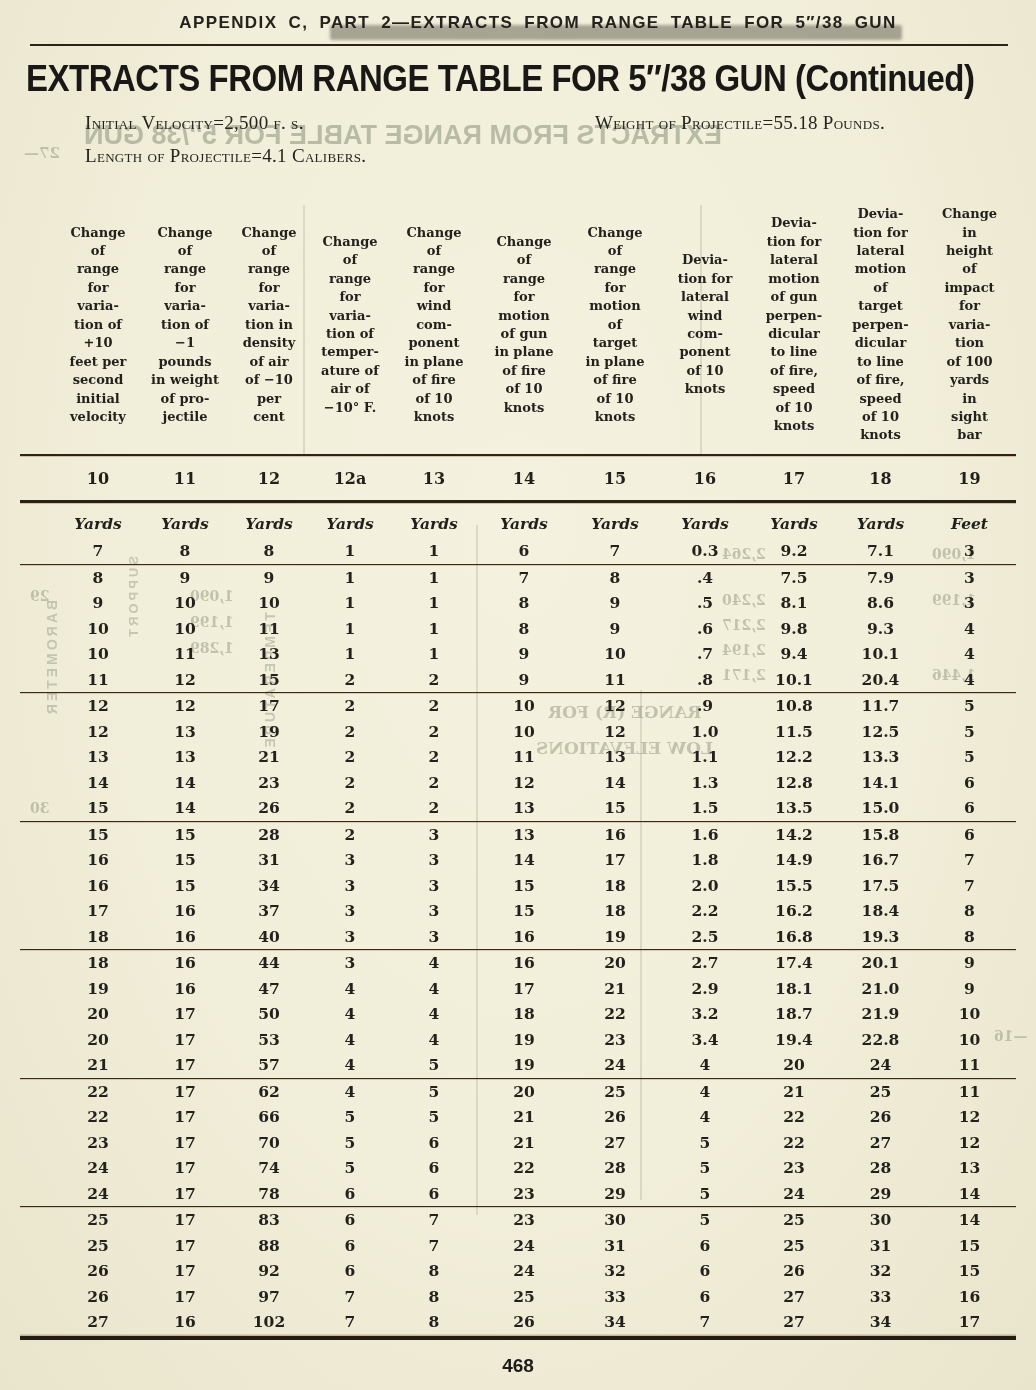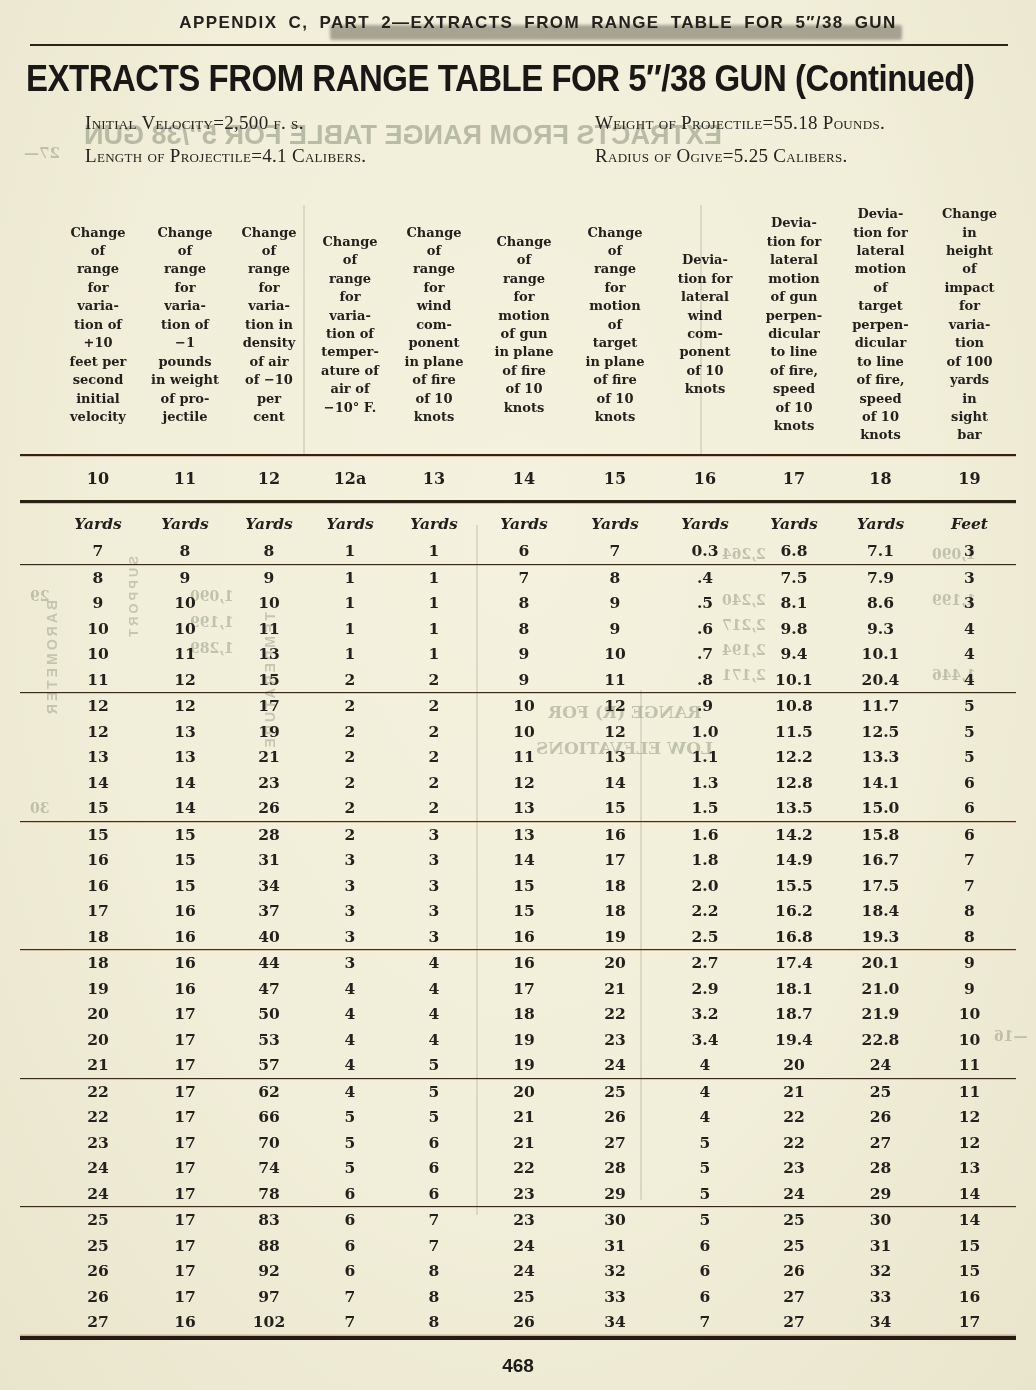--- a/index.html
+++ b/index.html
@@ -96,21 +96,20 @@
   </div>
 
   <div class="running-head">APPENDIX C, PART 2—EXTRACTS FROM RANGE TABLE FOR 5″/38 GUN</div>
   <div class="head-rule"></div>
   <h1 class="page-title">EXTRACTS FROM RANGE TABLE FOR 5″/38 GUN (Continued)</h1>
 
   <div class="info">
     <div class="info-item">Initial Velocity=2,500 f. s.</div>
     <div class="info-item">Weight of Projectile=55.18 Pounds.</div>
     <div class="info-item">Length of Projectile=4.1 Calibers.</div>
-    <div class="info-item">Radius of Ogive=5.25 Calibers.</div>
   </div>
 
   <div class="rtable">
     <div class="grid11 hrow" id="thead">
         <div class="hcell">Change
 of
 range
 for
 varia-
 tion of
@@ -260,21 +259,21 @@
         <div class="tgroup first">
           <div class="grid11 trow">
             <div class="tcell">7</div>
             <div class="tcell">8</div>
             <div class="tcell">8</div>
             <div class="tcell">1</div>
             <div class="tcell">1</div>
             <div class="tcell">6</div>
             <div class="tcell">7</div>
             <div class="tcell">0.3</div>
-            <div class="tcell">6.8</div>
+            <div class="tcell">9.2</div>
             <div class="tcell">7.1</div>
             <div class="tcell">3</div>
           </div>
         </div>
         <div class="tgroup">
           <div class="grid11 trow">
             <div class="tcell">8</div>
             <div class="tcell">9</div>
             <div class="tcell">9</div>
             <div class="tcell">1</div>

